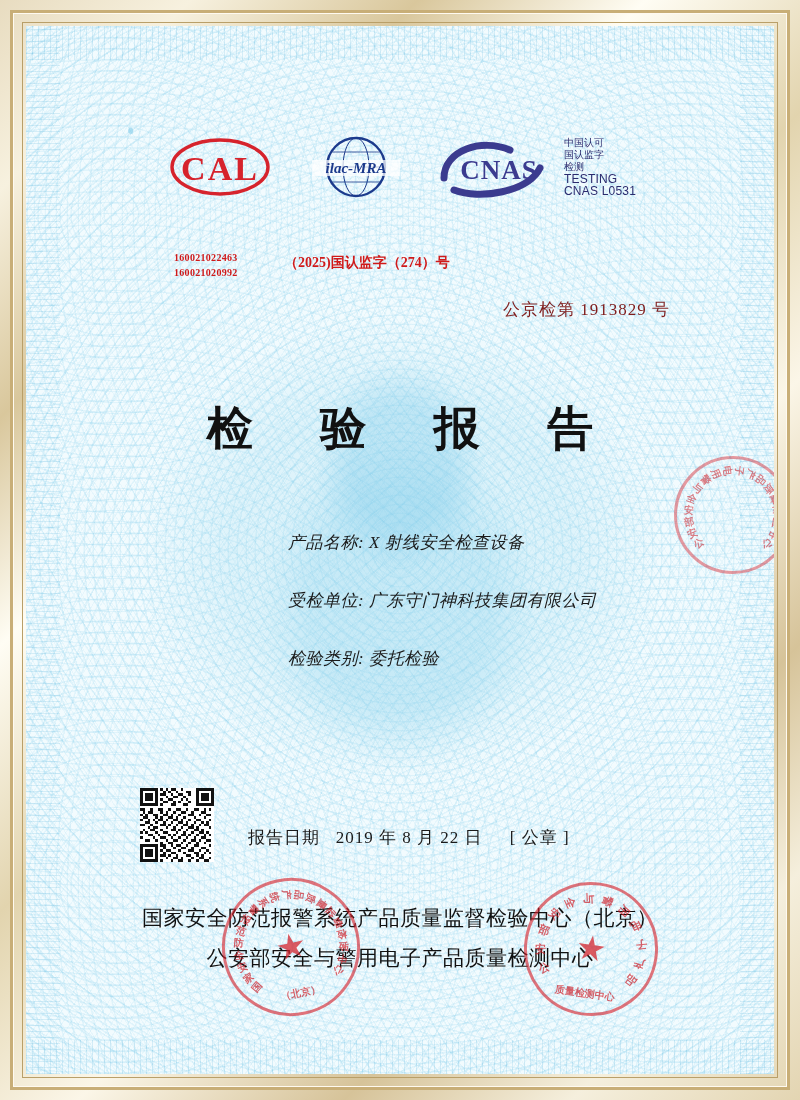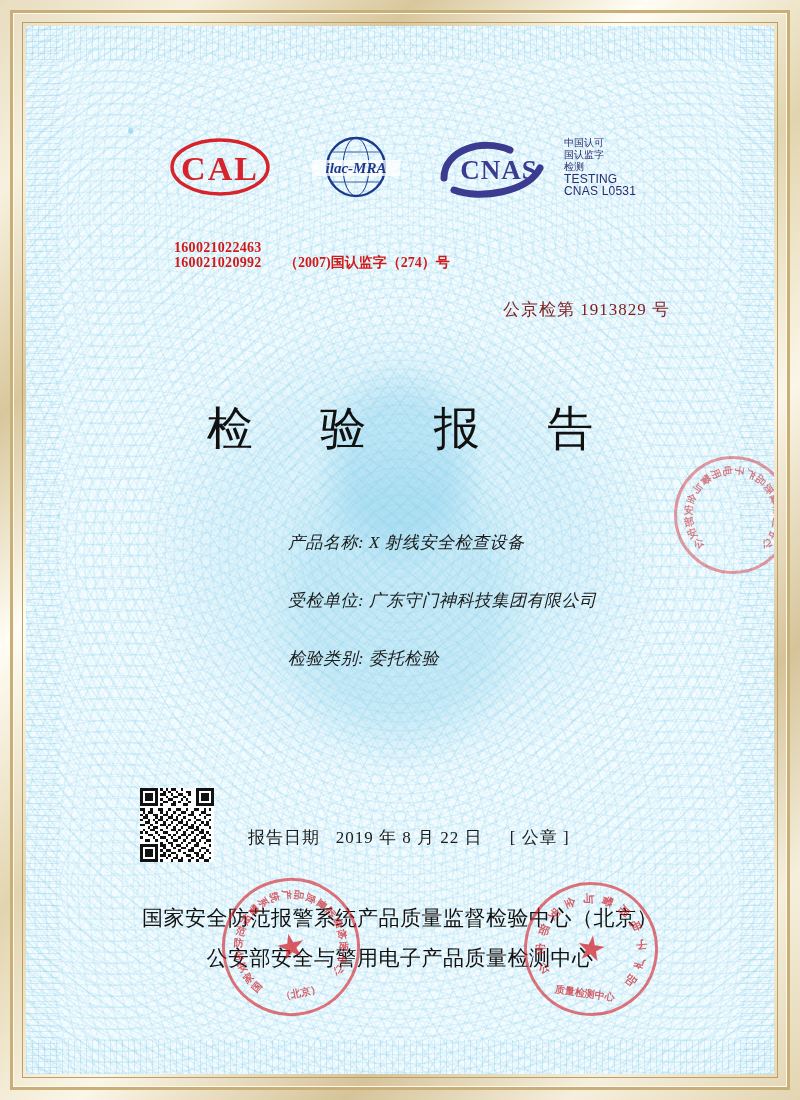--- a/index.html
+++ b/index.html
@@ -104,23 +104,23 @@
     line-height: 12px;
     color: #2b2b6e;
     white-space: nowrap;
   }
   .cnas-text .en { font-size: 12px; letter-spacing: .2px; }
 
   
   .cert-nums {
     position: absolute;
     left: 148px;
-    top: 214px;
+    top: 224px;
     font-family: "Liberation Serif", serif;
-    font-size: 14px;
+    font-size: 10px;
     color: #d01a1a;
     line-height: 15px;
     font-weight: bold;
     letter-spacing: .3px;
   }
   .cert-approve {
     position: absolute;
     left: 258px;
     top: 228px;
     font-size: 14px;
@@ -140,21 +140,21 @@
     white-space: nowrap;
   }
 
   
   .doc-title {
     position: absolute;
     left: 0; right: 0;
     top: 372px;
     text-align: center;
     font-size: 46px;
-    font-weight: normal;
+    font-weight: bold;
     letter-spacing: 28px;
     text-indent: 28px;
     color: #111;
     font-family: "Liberation Serif", serif;
   }
 
   
   .fields {
     position: absolute;
     left: 262px;
@@ -321,21 +321,21 @@
             <div class="en">TESTING</div>
             <div class="en">CNAS L0531</div>
           </div>
         </div>
       </div>
 
       <div class="cert-nums">
         <div>160021022463</div>
         <div>160021020992</div>
       </div>
-      <div class="cert-approve">（2007)国认监字（274）号</div>
+      <div class="cert-approve">（2025)国认监字（274）号</div>
 
       <div class="serial">公京检第 1913829 号</div>
 
       <div class="doc-title">检 验 报 告</div>
 
       <div class="fields">
         <div class="field-row">
           <span class="field-label">产品名称:</span>
           <span class="field-value">X 射线安全检查设备</span>
         </div>

